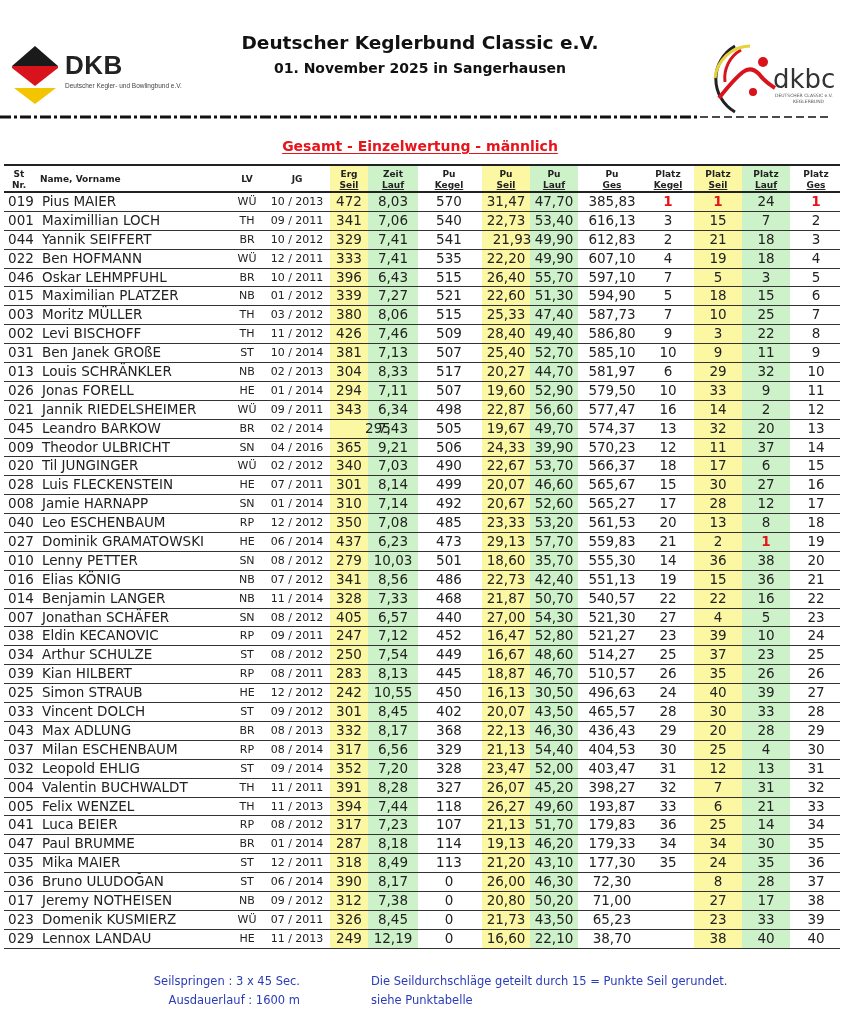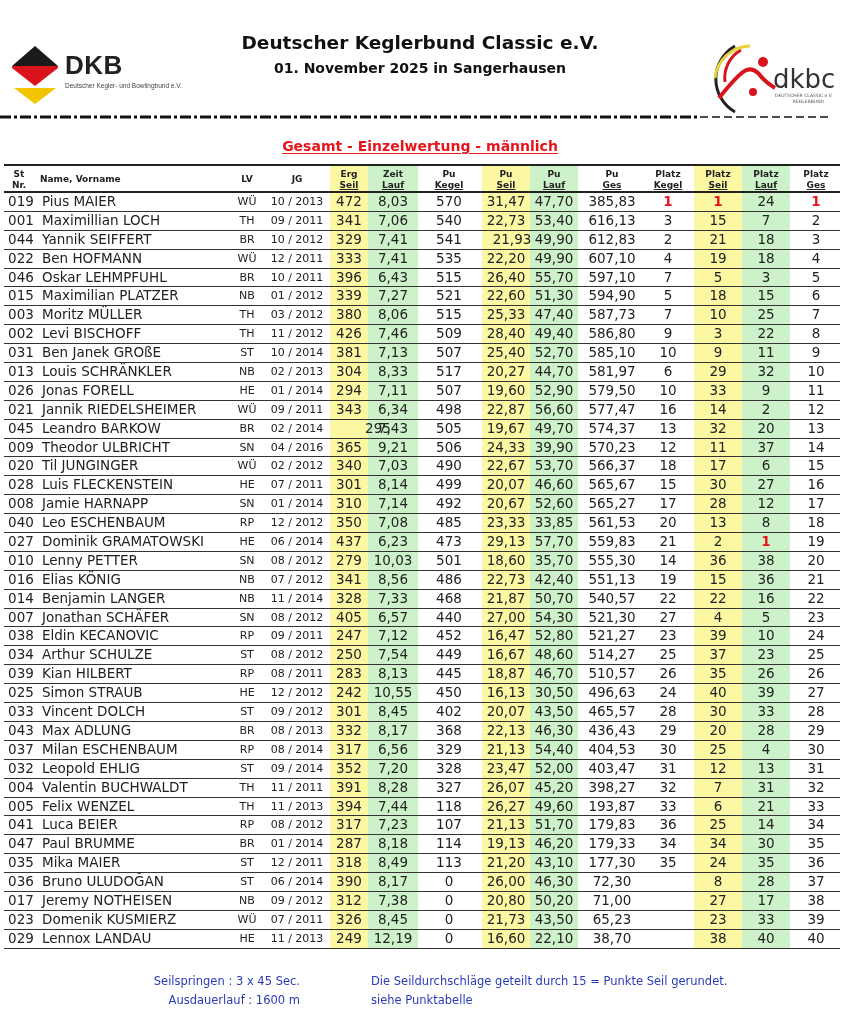--- a/index.html
+++ b/index.html
@@ -417,21 +417,21 @@
       </div>
       <div class="row">
         <div class="cell " style="left: 0px; width: 34px;">040</div>
         <div class="cell name" style="left: 38px; width: 188px;">Leo ESCHENBAUM</div>
         <div class="cell small" style="left: 228px; width: 30px;">RP</div>
         <div class="cell small" style="left: 260px; width: 66px;">12 / 2012</div>
         <div class="cell " style="left: 326px; width: 38px;">350</div>
         <div class="cell " style="left: 364px; width: 50px;">7,08</div>
         <div class="cell " style="left: 416px; width: 58px;">485</div>
         <div class="cell " style="left: 478px; width: 48px;">23,33</div>
-        <div class="cell " style="left: 526px; width: 48px;">33,85</div>
+        <div class="cell " style="left: 526px; width: 48px;">53,20</div>
         <div class="cell " style="left: 578px; width: 60px;">561,53</div>
         <div class="cell " style="left: 640px; width: 48px;">20</div>
         <div class="cell " style="left: 690px; width: 48px;">13</div>
         <div class="cell " style="left: 738px; width: 48px;">8</div>
         <div class="cell " style="left: 788px; width: 48px;">18</div>
       </div>
       <div class="row">
         <div class="cell " style="left: 0px; width: 34px;">027</div>
         <div class="cell name" style="left: 38px; width: 188px;">Dominik GRAMATOWSKI</div>
         <div class="cell small" style="left: 228px; width: 30px;">HE</div>

